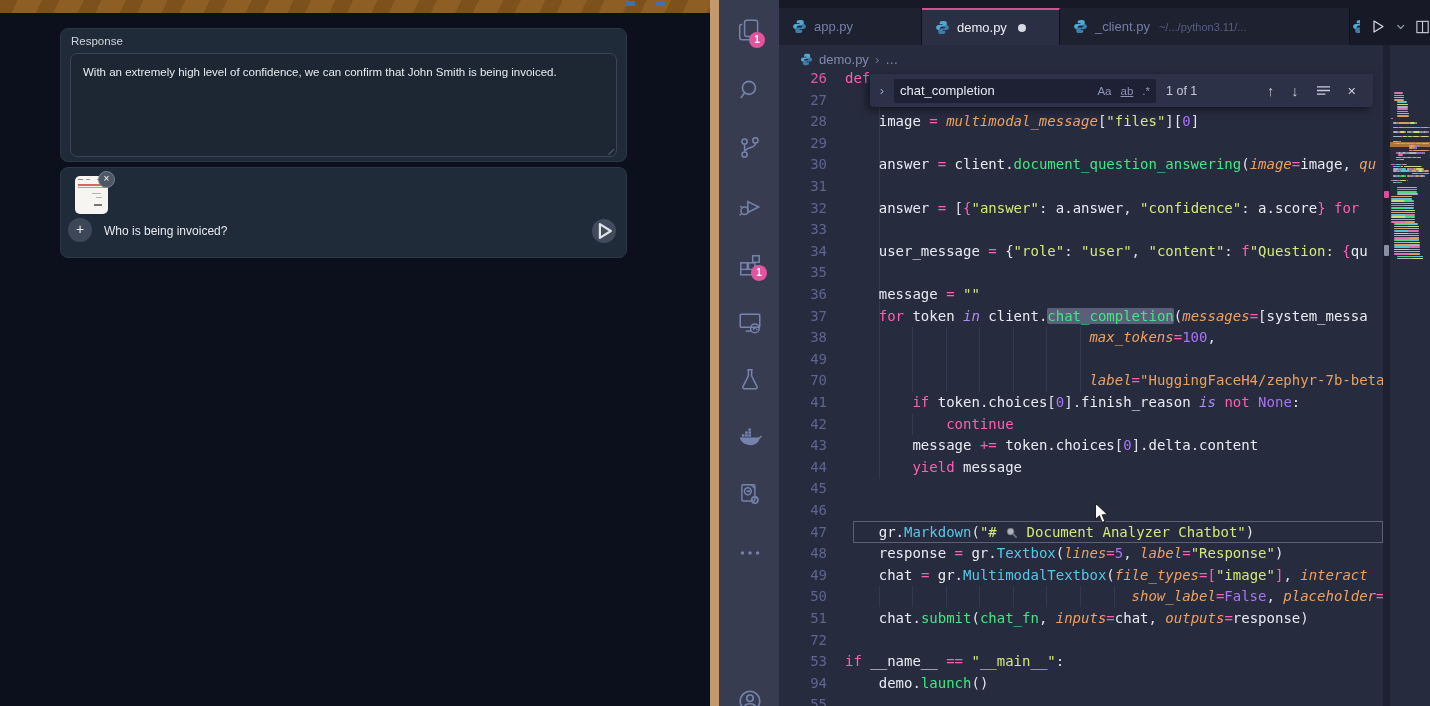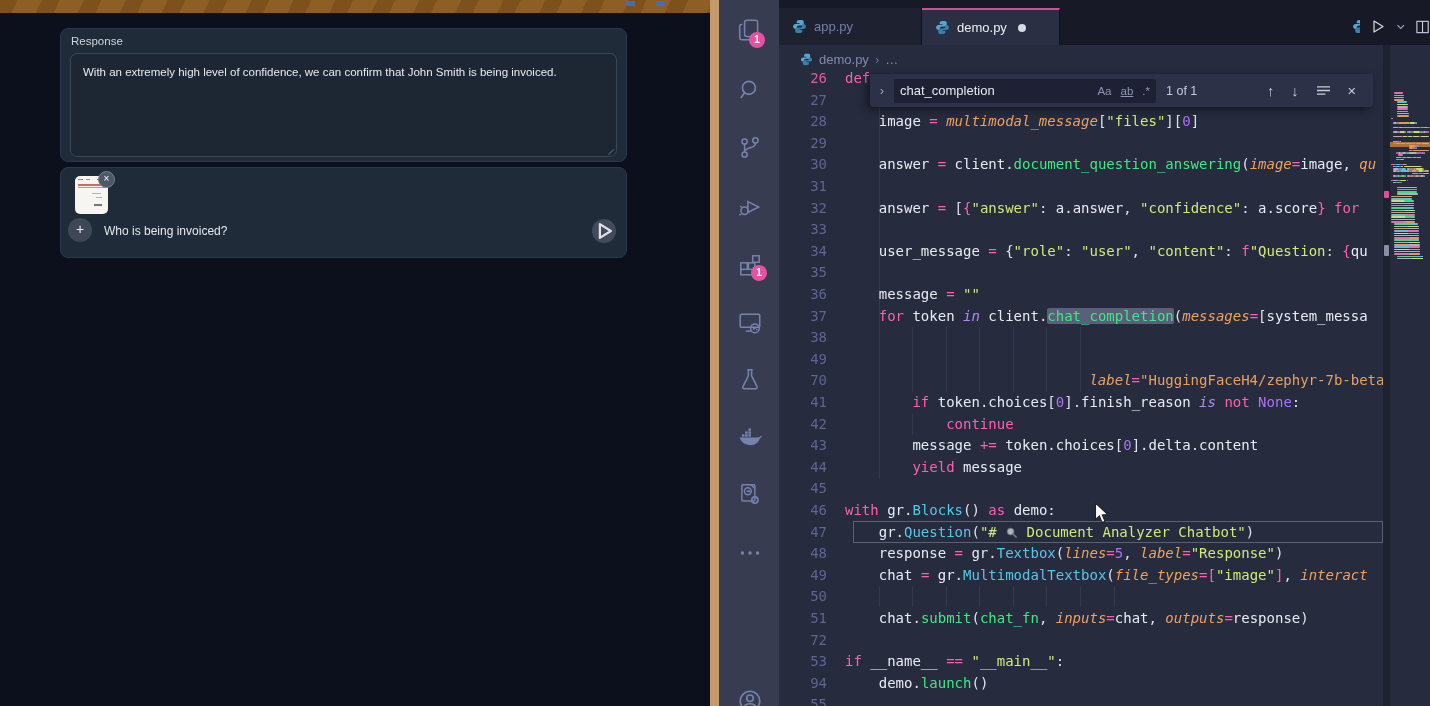--- a/index.html
+++ b/index.html
@@ -195,20 +195,28 @@
 
   <div class="abs tab active" style="left:922px;width:138px;">
     <svg width="15" height="15" viewBox="0 0 16 16">
       <path d="M8 1C6 1 5 1.8 5 3v1.6h3v.8H3.8C2.2 5.4 1.2 6.4 1.2 8s1 2.6 2.6 2.6H5V9.2C5 7.9 6.1 7 7.4 7h3.2c1 0 1.9-.9 1.9-2V3c0-1.2-1-2-2.5-2H8z" fill="#55a8d4"></path>
       <path d="M8 15c2 0 3-.8 3-2v-1.6H8v-.8h4.2c1.6 0 2.6-1 2.6-2.6s-1-2.6-2.6-2.6H11v1.4C11 8.1 9.9 9 8.6 9H5.4c-1 0-1.9.9-1.9 2v2c0 1.2 1 2 2.5 2H8z" fill="#3c7fa8"></path>
     </svg>
     <span>demo.py</span>
     <span class="dot"></span>
   </div>
 
+  <div class="abs tab" style="left:1060px;width:290px;">
+    <svg width="15" height="15" viewBox="0 0 16 16">
+      <path d="M8 1C6 1 5 1.8 5 3v1.6h3v.8H3.8C2.2 5.4 1.2 6.4 1.2 8s1 2.6 2.6 2.6H5V9.2C5 7.9 6.1 7 7.4 7h3.2c1 0 1.9-.9 1.9-2V3c0-1.2-1-2-2.5-2H8z" fill="#55a8d4"></path>
+      <path d="M8 15c2 0 3-.8 3-2v-1.6H8v-.8h4.2c1.6 0 2.6-1 2.6-2.6s-1-2.6-2.6-2.6H11v1.4C11 8.1 9.9 9 8.6 9H5.4c-1 0-1.9.9-1.9 2v2c0 1.2 1 2 2.5 2H8z" fill="#3c7fa8"></path>
+    </svg>
+    <span>_client.py</span>
+    <span class="desc">~/.../python3.11/...</span>
+  </div>
 
   <div class="corner-actions">
     <div style="width:8px;height:16px;overflow:hidden;">
       <svg width="15" height="15" viewBox="0 0 16 16">
           <path d="M8 1C6 1 5 1.8 5 3v1.6h3v.8H3.8C2.2 5.4 1.2 6.4 1.2 8s1 2.6 2.6 2.6H5V9.2C5 7.9 6.1 7 7.4 7h3.2c1 0 1.9-.9 1.9-2V3c0-1.2-1-2-2.5-2H8z" fill="#55a8d4"></path>
           <path d="M8 15c2 0 3-.8 3-2v-1.6H8v-.8h4.2c1.6 0 2.6-1 2.6-2.6s-1-2.6-2.6-2.6H11v1.4C11 8.1 9.9 9 8.6 9H5.4c-1 0-1.9.9-1.9 2v2c0 1.2 1 2 2.5 2H8z" fill="#3c7fa8"></path>
         </svg>
     </div>
     <svg width="17" height="17" viewBox="0 0 16 16">
       <path d="M4 2.5 L13 8 L4 13.5 Z" fill="none" stroke="#d8dbe2" stroke-width="1.2" stroke-linejoin="round"></path>
@@ -259,36 +267,36 @@
       <div class="codeline" style="top: 111.2px;"><span class="ln">28</span><span class="ct"><span>    </span><span class="tk-id">image </span><span class="tk-kw">= </span><span class="tk-pm">multimodal_message</span><span class="tk-pct">[</span><span class="tk-str">"files"</span><span class="tk-pct">][</span><span class="tk-num">0</span><span class="tk-pct">]</span></span></div>
       <div class="codeline" style="top: 132.8px;"><span class="ln">29</span><span class="ct"></span></div>
       <div class="codeline" style="top: 154.4px;"><span class="ln">30</span><span class="ct"><span>    </span><span class="tk-id">answer </span><span class="tk-kw">= </span><span class="tk-id">client</span><span class="tk-pct">.</span><span class="tk-fn">document_question_answering</span><span class="tk-pct">(</span><span class="tk-pm">image</span><span class="tk-kw">=</span><span class="tk-id">image</span><span class="tk-pct">, </span><span class="tk-pm">qu</span></span></div>
       <div class="codeline" style="top: 176px;"><span class="ln">31</span><span class="ct"></span></div>
       <div class="codeline" style="top: 197.6px;"><span class="ln">32</span><span class="ct"><span>    </span><span class="tk-id">answer </span><span class="tk-kw">= </span><span class="tk-pct">[</span><span class="tk-kw">{</span><span class="tk-str">"answer"</span><span class="tk-pct">: </span><span class="tk-id">a</span><span class="tk-pct">.</span><span class="tk-id">answer</span><span class="tk-pct">, </span><span class="tk-str">"confidence"</span><span class="tk-pct">: </span><span class="tk-id">a</span><span class="tk-pct">.</span><span class="tk-id">score</span><span class="tk-kw">}</span><span class="tk-pct"> </span><span class="tk-kw">for</span></span></div>
       <div class="codeline" style="top: 219.2px;"><span class="ln">33</span><span class="ct"></span></div>
       <div class="codeline" style="top: 240.8px;"><span class="ln">34</span><span class="ct"><span>    </span><span class="tk-id">user_message </span><span class="tk-kw">= </span><span class="tk-pct">{</span><span class="tk-str">"role"</span><span class="tk-pct">: </span><span class="tk-str">"user"</span><span class="tk-pct">, </span><span class="tk-str">"content"</span><span class="tk-pct">: </span><span class="tk-kw">f</span><span class="tk-str">"Question: </span><span class="tk-kw">{</span><span class="tk-id">qu</span></span></div>
       <div class="codeline" style="top: 262.4px;"><span class="ln">35</span><span class="ct"></span></div>
       <div class="codeline" style="top: 284px;"><span class="ln">36</span><span class="ct"><span>    </span><span class="tk-id">message </span><span class="tk-kw">= </span><span class="tk-str">""</span></span></div>
       <div class="codeline" style="top: 305.6px;"><span class="ln">37</span><span class="ct"><span>    </span><span class="tk-kw">for </span><span class="tk-id">token </span><span class="tk-kw2">in </span><span class="tk-id">client</span><span class="tk-pct">.</span><span class="tk-match">chat_completion</span><span class="tk-pct">(</span><span class="tk-pm">messages</span><span class="tk-kw">=</span><span class="tk-pct">[</span><span class="tk-id">system_messa</span></span></div>
-      <div class="codeline" style="top: 327.2px;"><span class="ln">38</span></div>
+      <div class="codeline" style="top: 327.2px;"><span class="ln">38</span><span class="ct"><span>                             </span><span class="tk-pm">max_tokens</span><span class="tk-kw">=</span><span class="tk-num">100</span><span class="tk-pct">,</span></span></div>
       <div class="codeline" style="top: 348.8px;"><span class="ln">49</span></div>
       <div class="codeline" style="top: 370.4px;"><span class="ln">70</span><span class="ct"><span>                             </span><span class="tk-pm">label</span><span class="tk-kw">=</span><span class="tk-str2">"HuggingFaceH4/zephyr-7b-beta</span></span></div>
       <div class="codeline" style="top: 392px;"><span class="ln">41</span><span class="ct"><span>        </span><span class="tk-kw">if </span><span class="tk-id">token</span><span class="tk-pct">.</span><span class="tk-id">choices</span><span class="tk-pct">[</span><span class="tk-num">0</span><span class="tk-pct">].</span><span class="tk-id">finish_reason </span><span class="tk-kw2">is </span><span class="tk-kw">not </span><span class="tk-num">None</span><span class="tk-pct">:</span></span></div>
       <div class="codeline" style="top: 413.6px;"><span class="ln">42</span><span class="ct"><span>            </span><span class="tk-kw">continue</span></span></div>
       <div class="codeline" style="top: 435.2px;"><span class="ln">43</span><span class="ct"><span>        </span><span class="tk-id">message </span><span class="tk-kw">+= </span><span class="tk-id">token</span><span class="tk-pct">.</span><span class="tk-id">choices</span><span class="tk-pct">[</span><span class="tk-num">0</span><span class="tk-pct">].</span><span class="tk-id">delta</span><span class="tk-pct">.</span><span class="tk-id">content</span></span></div>
       <div class="codeline" style="top: 456.8px;"><span class="ln">44</span><span class="ct"><span>        </span><span class="tk-kw">yield </span><span class="tk-id">message</span></span></div>
       <div class="codeline" style="top: 478.4px;"><span class="ln">45</span><span class="ct"></span></div>
-      <div class="codeline" style="top: 500px;"><span class="ln">46</span><span class="ct"><span class="tk-kw">with </span><span class="tk-id">gr</span><span class="tk-pct">.</span><span class="tk-cls">Blocks</span><span class="tk-pct">() </span><span class="tk-kw">as </span><span class="tk-id">demo</span><span class="tk-pct">:</span></span></div>
-      <div class="codeline" style="top: 521.6px;"><span class="ln">47</span><span class="ct"><span>    </span><span class="tk-id">gr</span><span class="tk-pct">.</span><span class="tk-cls">Question</span><span class="tk-pct">(</span><span class="tk-str">"# </span><span><svg width="13" height="13" viewBox="0 0 14 14" style="vertical-align:-2px">
+      <div class="codeline" style="top: 500px;"><span class="ln">46</span></div>
+      <div class="codeline" style="top: 521.6px;"><span class="ln">47</span><span class="ct"><span>    </span><span class="tk-id">gr</span><span class="tk-pct">.</span><span class="tk-cls">Markdown</span><span class="tk-pct">(</span><span class="tk-str">"# </span><span><svg width="13" height="13" viewBox="0 0 14 14" style="vertical-align:-2px">
               <circle cx="6" cy="6" r="3.6" fill="#aeb3bd" stroke="#6f747e" stroke-width="1"></circle>
               <path d="M8.8 8.8 L12 12" stroke="#6f747e" stroke-width="1.8" stroke-linecap="round"></path>
             </svg></span><span class="tk-str"> Document Analyzer Chatbot"</span><span class="tk-pct">)</span></span></div>
       <div class="codeline" style="top: 543.2px;"><span class="ln">48</span><span class="ct"><span>    </span><span class="tk-id">response </span><span class="tk-kw">= </span><span class="tk-id">gr</span><span class="tk-pct">.</span><span class="tk-cls">Textbox</span><span class="tk-pct">(</span><span class="tk-pm">lines</span><span class="tk-kw">=</span><span class="tk-num">5</span><span class="tk-pct">, </span><span class="tk-pm">label</span><span class="tk-kw">=</span><span class="tk-str">"Response"</span><span class="tk-pct">)</span></span></div>
       <div class="codeline" style="top: 564.8px;"><span class="ln">49</span><span class="ct"><span>    </span><span class="tk-id">chat </span><span class="tk-kw">= </span><span class="tk-id">gr</span><span class="tk-pct">.</span><span class="tk-cls">MultimodalTextbox</span><span class="tk-pct">(</span><span class="tk-pm">file_types</span><span class="tk-kw">=[</span><span class="tk-str">"image"</span><span class="tk-kw">]</span><span class="tk-pct">, </span><span class="tk-pm">interact</span></span></div>
-      <div class="codeline" style="top: 586.4px;"><span class="ln">50</span></div>
+      <div class="codeline" style="top: 586.4px;"><span class="ln">50</span><span class="ct"><span>                                  </span><span class="tk-pm">show_label</span><span class="tk-kw">=</span><span class="tk-num">False</span><span class="tk-pct">, </span><span class="tk-pm">placeholder</span><span class="tk-kw">=</span></span></div>
       <div class="codeline" style="top: 608px;"><span class="ln">51</span><span class="ct"><span>    </span><span class="tk-id">chat</span><span class="tk-pct">.</span><span class="tk-fn">submit</span><span class="tk-pct">(</span><span class="tk-fn">chat_fn</span><span class="tk-pct">, </span><span class="tk-pm">inputs</span><span class="tk-kw">=</span><span class="tk-id">chat</span><span class="tk-pct">, </span><span class="tk-pm">outputs</span><span class="tk-kw">=</span><span class="tk-id">response</span><span class="tk-pct">)</span></span></div>
       <div class="codeline" style="top: 629.6px;"><span class="ln">72</span><span class="ct"></span></div>
       <div class="codeline" style="top: 651.2px;"><span class="ln">53</span><span class="ct"><span class="tk-kw">if </span><span class="tk-id">__name__ </span><span class="tk-kw">== </span><span class="tk-str">"__main__"</span><span class="tk-pct">:</span></span></div>
       <div class="codeline" style="top: 672.8px;"><span class="ln">94</span><span class="ct"><span>    </span><span class="tk-id">demo</span><span class="tk-pct">.</span><span class="tk-fn">launch</span><span class="tk-pct">()</span></span></div>
       <div class="codeline" style="top: 694.4px;"><span class="ln">55</span><span class="ct"></span></div>
     </div>
 
   <div class="abs find">
     <div class="find-chevron">›</div>
     <div class="find-input">

